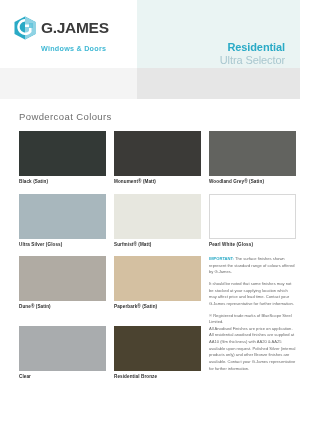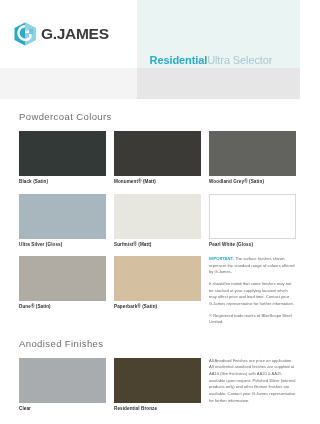--- a/index.html
+++ b/index.html
@@ -26,23 +26,23 @@
     background: #ffffff;
     display: flex;
     align-items: center;
     padding-left: 14px;
     box-sizing: border-box;
   }
   .header-right {
     flex: 1;
     background: #eaf4f3;
     display: flex;
-    flex-direction: row;
+    flex-direction: column;
     align-items: flex-end;
-    justify-content: center;
+    justify-content: flex-end;
     padding-right: 15px;
     box-sizing: border-box;
   }
   .logo-block {
     display: flex;
     flex-direction: column;
   }
   .logo-row {
     display: flex;
     align-items: center;
@@ -149,20 +149,21 @@
         <span class="logo-mark">
           <svg viewBox="0 0 44 48" width="22" height="24" aria-hidden="true">
             <polygon points="22,1 43,12 43,36 22,47 1,36 1,12" fill="#2aaac6"></polygon>
             <polygon points="22,1 43,12 43,36 22,47" fill="#8fd3e4"></polygon>
             <path d="M22,11 a11,11 0 1,0 8,19 l0,-8 l-8,0 l0,-5 l13,0 l0,15 a16,16 0 1,1 -13,-26 z" fill="#ffffff"></path>
             <polygon points="30,14 38,14 38,24 30,24" fill="#5fc3da" opacity="0.85"></polygon>
           </svg>
         </span>
         <span class="logo-word">G.JAMES</span>
       </div>
+      <span class="logo-sub">Windows &amp; Doors</span>
     </div>
   </div>
   <div class="header-right">
     <span class="hdr-line1">Residential</span>
     <span class="hdr-line2">Ultra Selector</span>
   </div>
 </div>
 
 <div class="band">
   <div class="band-left"></div>
@@ -219,21 +220,20 @@
       <span class="swatch"></span>
       <div class="note-block">
         <p><span class="note-strong">IMPORTANT:</span> <span>The surface finishes shown represent the standard range of colours offered by G.James.</span></p>
         <p>It should be noted that some finishes may not be stocked at your supplying location which may affect price and lead time. Contact your G.James representative for further information.</p>
         <p class="note-tm">® Registered trade marks of BlueScope Steel Limited.</p>
       </div>
     </div>
 
   </div>
 
-  <div class="section-title">Anodised Finishes</div>
 
   <div class="grid">
 
     <div class="cell">
       <span class="swatch" style="background: rgb(169, 172, 174);"></span>
       <div class="swatch-label">Clear</div>
     </div>
 
     <div class="cell">
       <span class="swatch" style="background: rgb(75, 67, 48);"></span>

